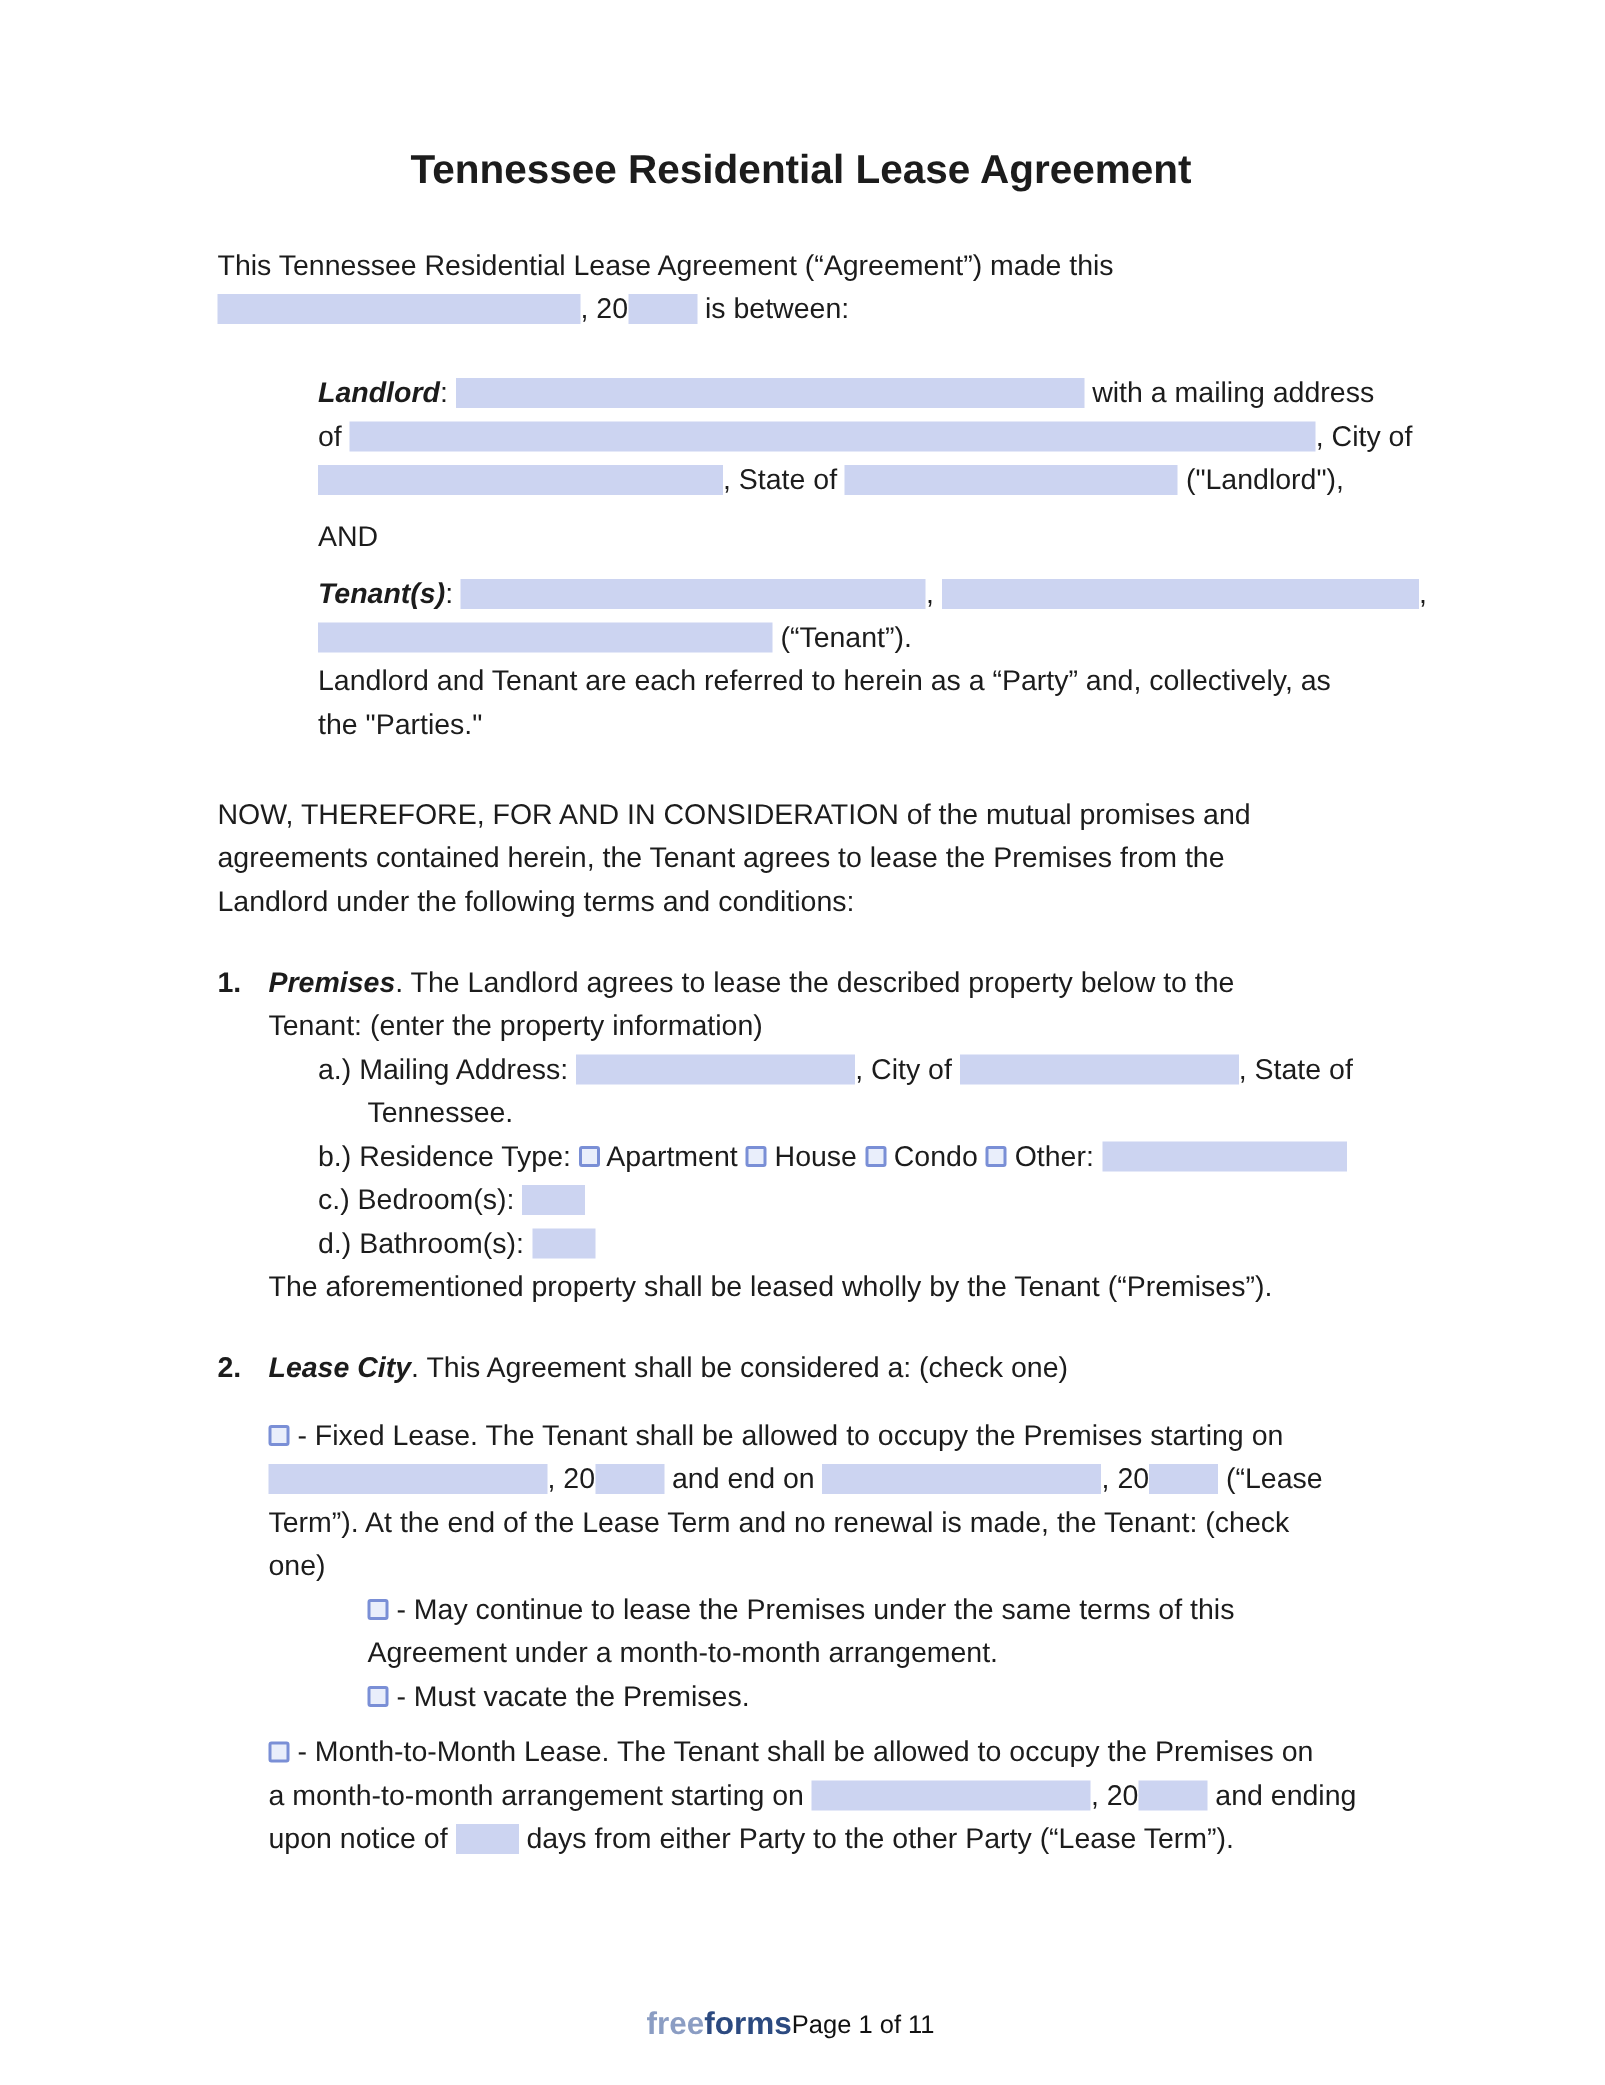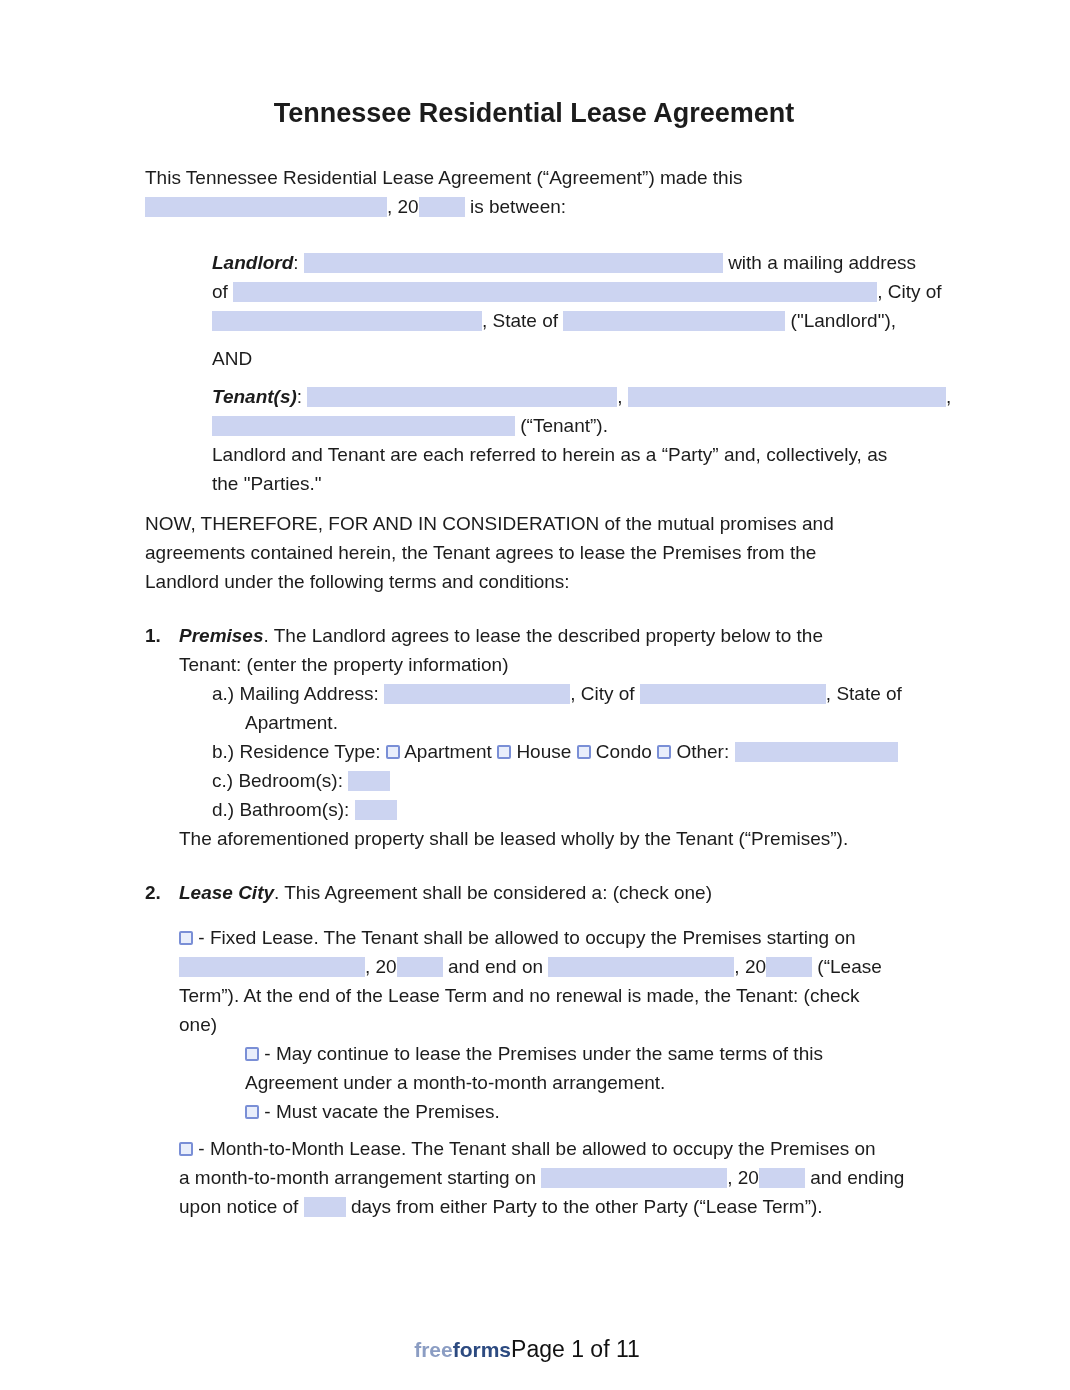--- a/index.html
+++ b/index.html
@@ -18,36 +18,36 @@
   }
   .cb {
     display:inline-block; width:14px; height:14px;
     border:2px solid var(--checkbox_border,#7a8fd6);
     background:var(--checkbox_bg,#e9eefb);
     vertical-align:-1px; border-radius:2px;
   }
   .intro { margin-top:33px; }
   .indent { margin-left:67px; margin-top:27px; }
   .and { margin:9px 0; }
-  .consideration { margin-top:11px; }
+  .consideration { margin-top:31px; }
   .sec { display:flex; margin-top:25px; }
   .sec-num { width:34px; flex:none; font-weight:bold; }
   .sec-body { flex:1; min-width:0; }
   .sub { margin-left:33px; }
   .sub2 { margin-left:66px; }
   .mt4 { margin-top:16px; }
   .mt6 { margin-top:8px; }
   .footer {
     position:absolute; left:102px; right:118px; bottom:26px;
     display:flex; justify-content:center; align-items:center;
   }
   .brand { font-size:21px; font-weight:bold; }
   .brand-free { color:var(--brand_free,#8b9dc3); }
   .brand-forms { color:var(--brand_forms,#2c4a80); }
-  .pagenum { font-size:23px; color:#111111; }
+  .pagenum { font-size:17px; color:#111111; }
   b { font-weight:bold;font-style:italic; }
 </style>
 </head>
 <body>
 
 <div class="page">
   <div class="content">
 
     <div class="title">Tennessee Residential Lease Agreement</div>
 
@@ -80,21 +80,21 @@
     </div>
 
     <div class="sec">
       <div class="sec-num">1.</div>
       <div class="sec-body">
         <span class="ln"><b>Premises</b><span>. The Landlord agrees to lease the described property below to the</span></span>
         <span class="ln">Tenant: (enter the property information)</span>
 
         <div class="sub">
           <span class="ln"><span>a.) Mailing Address:</span> <span class="blank" style="width:186px"></span><span>, City of</span> <span class="blank" style="width:186px"></span><span>, State of</span></span>
-          <span class="ln sub">Apartment.</span>
+          <span class="ln sub">Tennessee.</span>
         </div>
         <div class="sub">
           <span class="ln"><span>b.) Residence Type:</span> <span class="cb"></span> <span>Apartment</span> <span class="cb"></span> <span>House</span> <span class="cb"></span> <span>Condo</span> <span class="cb"></span> <span>Other:</span> <span class="blank" style="width:163px"></span></span>
         </div>
         <div class="sub">
           <span class="ln"><span>c.) Bedroom(s):</span> <span class="blank" style="width:42px"></span></span>
         </div>
         <div class="sub">
           <span class="ln"><span>d.) Bathroom(s):</span> <span class="blank" style="width:42px"></span></span>
         </div>

